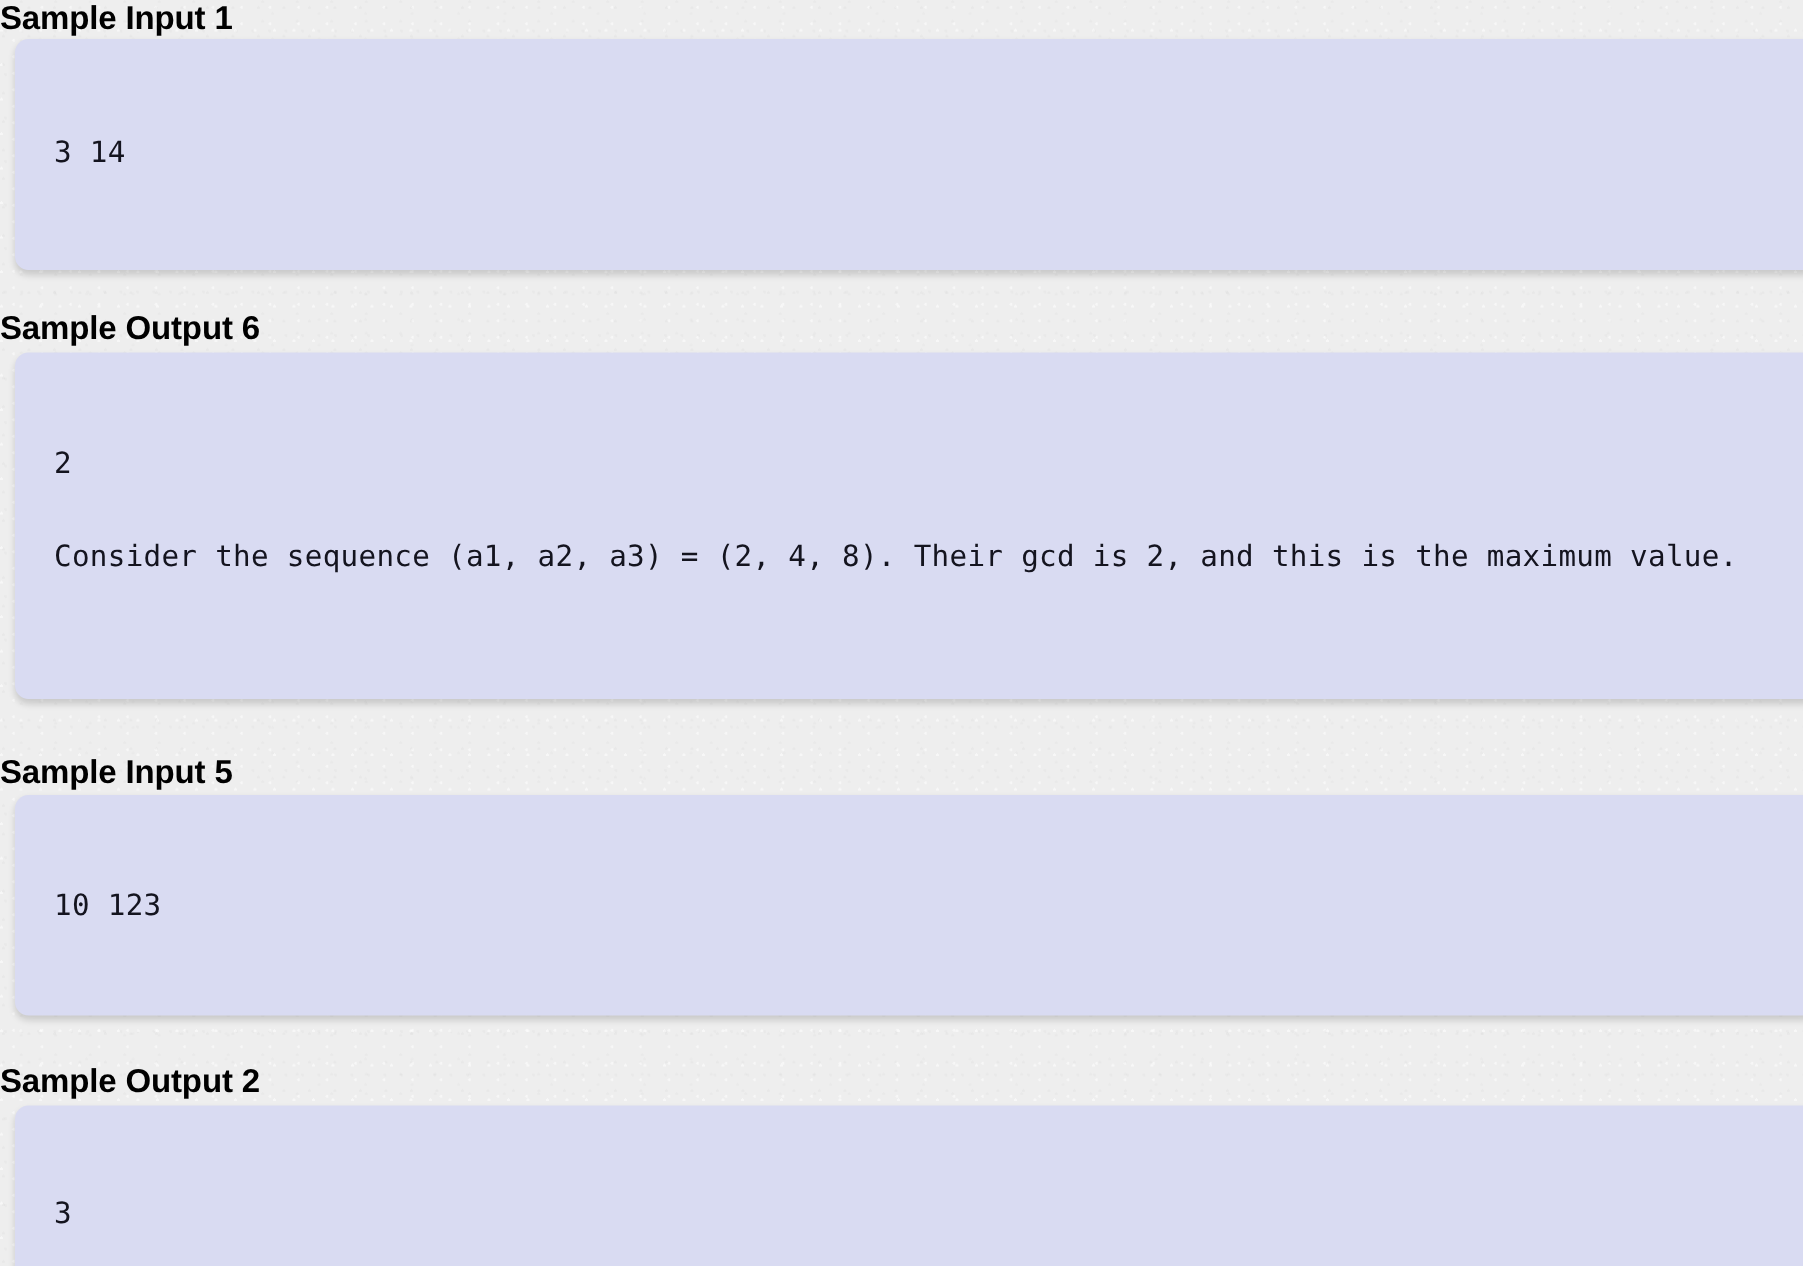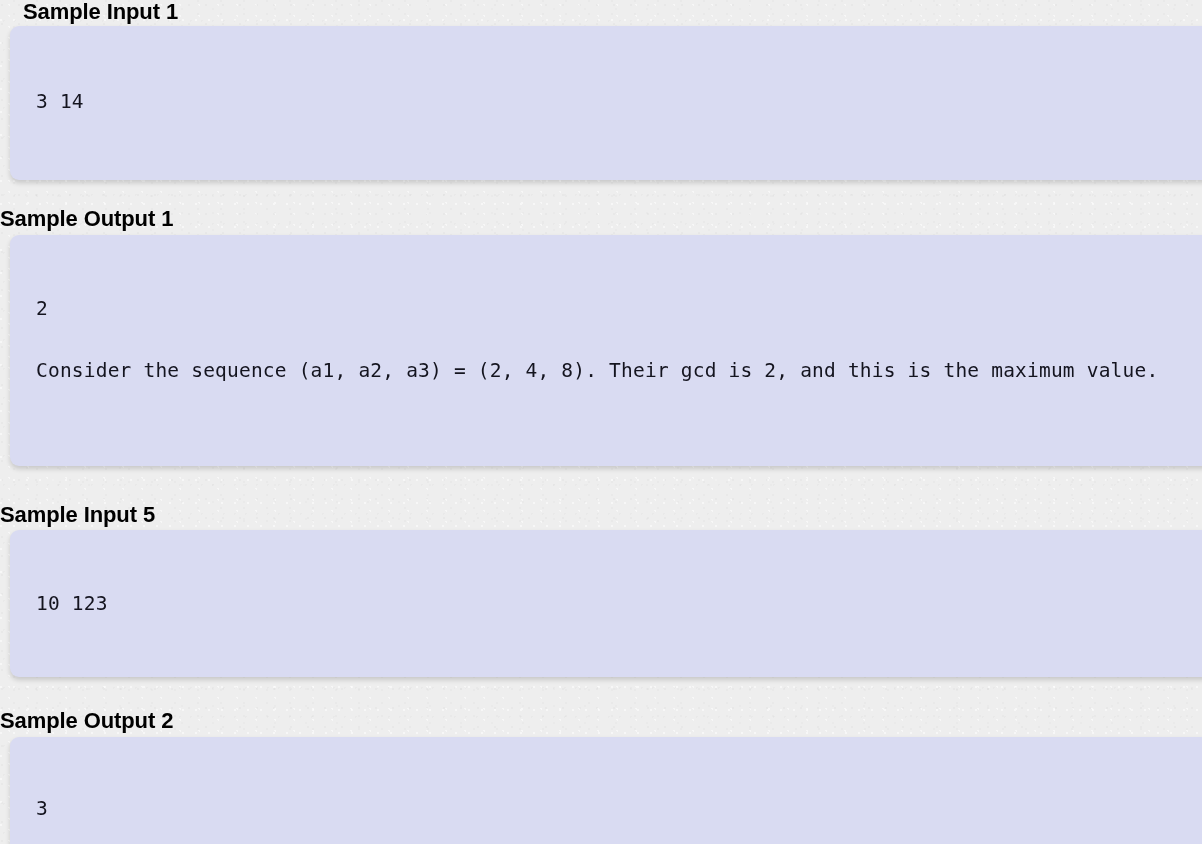--- a/index.html
+++ b/index.html
@@ -71,21 +71,21 @@
     font-size: 19.5px;
     line-height: 31px;
     color: #14141f;
     white-space: pre-wrap;
     letter-spacing: 0.2px;
     padding-left: 26px;
     padding-right: 22px;
   }
 
   
-  #heading-1       { top: -1px; margin-left: 23px; }
+  #heading-1       { top: -1px; }
   #block-1         { top: 26px;  height: 154px; }
   #block-1 .pad    { padding-top: 60px; }
 
   #heading-2       { top: 206px; }
   #block-2         { top: 235px; height: 231px; }
   #block-2 .pad    { padding-top: 58px; }
 
   #heading-3       { top: 502px; }
   #block-3         { top: 530px; height: 147px; }
   #block-3 .pad    { padding-top: 58px; }
@@ -102,21 +102,21 @@
 <div class="doc">
 
   <h3 class="section-heading" id="heading-1">Sample Input 1</h3>
 
   <div class="code-block" id="block-1">
     <div class="pad">
       <div class="code-line">3 14</div>
     </div>
   </div>
 
-  <h3 class="section-heading" id="heading-2">Sample Output 1</h3>
+  <h3 class="section-heading" id="heading-2">Sample Output 6</h3>
 
   <div class="code-block" id="block-2">
     <div class="pad">
       <div class="code-line">2</div>
       <div class="spacer-line"></div>
       <div class="code-para">Consider the sequence (a1, a2, a3) = (2, 4, 8). Their gcd is 2, and this is the maximum value.</div>
     </div>
   </div>
 
   <h3 class="section-heading" id="heading-3">Sample Input 5</h3>

